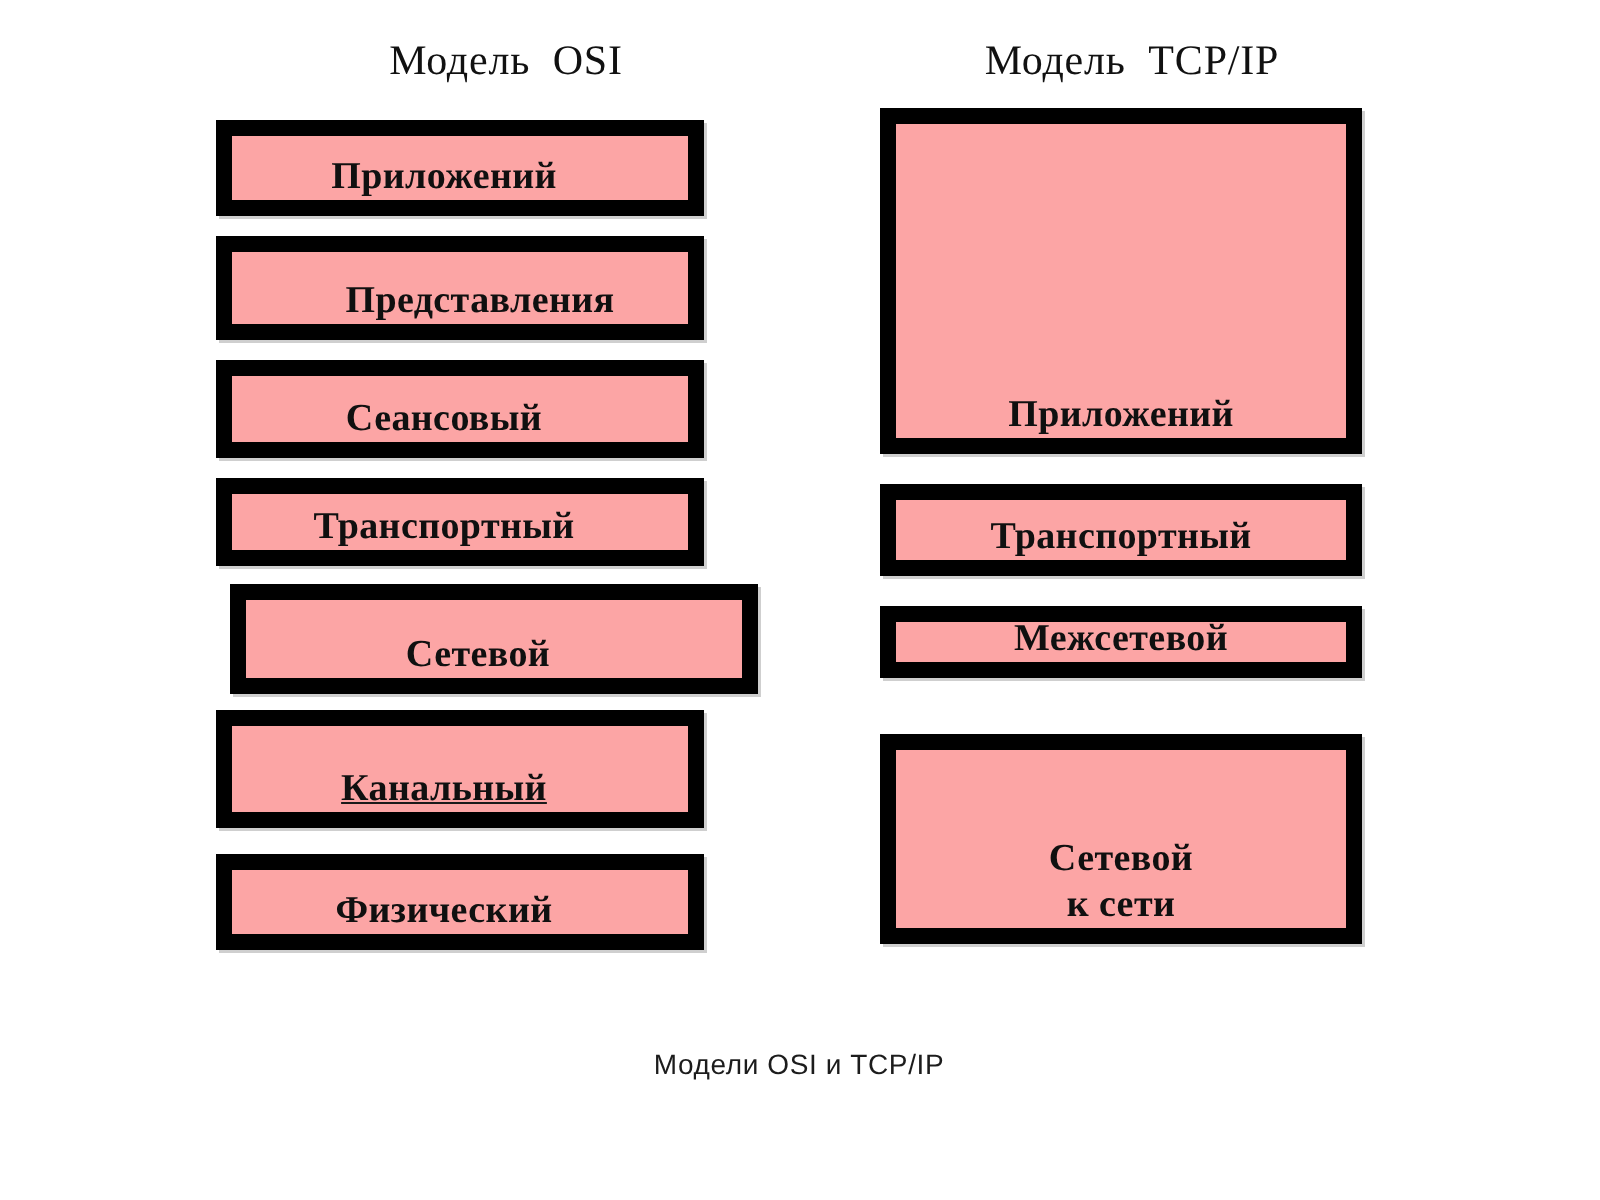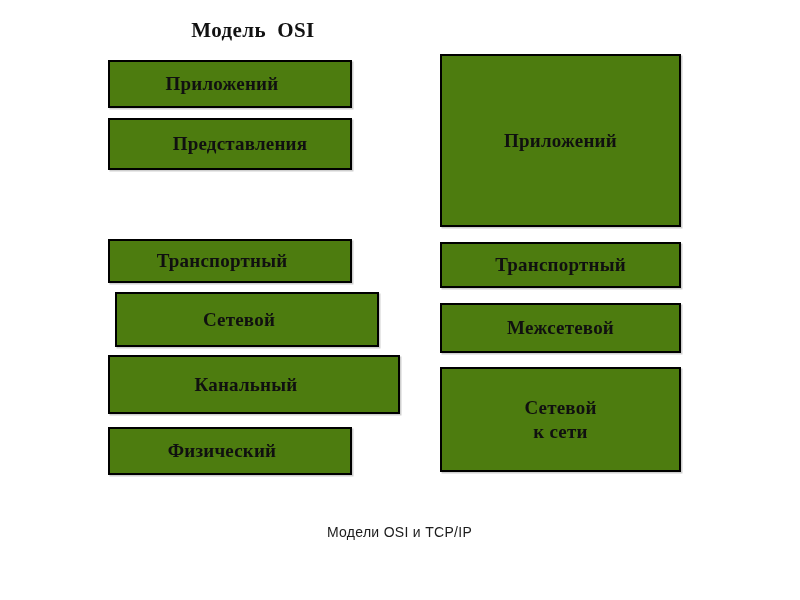--- a/index.html
+++ b/index.html
@@ -19,36 +19,36 @@
   #diagram {
     position: absolute;
     left: 0; top: 0;
     width: 800px;
     height: 600px;
   }
 
   .col-title {
     position: absolute;
     font-family: "Liberation Serif", "DejaVu Serif", serif;
-    font-weight: bold;
+    font-weight: normal;
     font-size: 21px;
     letter-spacing: 0.4px;
     color: #111111;
     white-space: pre;
     text-align: center;
   }
 
   .layer-box {
     position: absolute;
     box-sizing: border-box;
-    background: #4d7c0f;
-    border: 2px solid #000000;
+    background: #fca5a5;
+    border: 8px solid #000000;
     box-shadow: 1.5px 1.5px 0 0 #cfcfcf;
     display: flex;
-    align-items: center;
+    align-items: flex-end;
     justify-content: center;
   }
 
   .layer-label {
     font-family: "Liberation Serif", "DejaVu Serif", serif;
     font-weight: bold;
     font-size: 19px;
     line-height: 1.22;
     color: #101010;
     text-align: center;
@@ -77,39 +77,43 @@
 <body>
 
 <div id="diagram">
     <div class="col-title" style="left: 178px; top: 18px; width: 150px;">Модель  OSI</div>
     <div class="layer-box col-left" style="left: 108px; top: 60px; width: 244px; height: 48px;">
       <span class="layer-label">Приложений</span>
     </div>
     <div class="layer-box col-left" style="left: 108px; top: 118px; width: 244px; height: 52px; padding-left: 36px;">
       <span class="layer-label">Представления</span>
     </div>
+    <div class="layer-box col-left" style="left: 108px; top: 180px; width: 244px; height: 49px;">
+      <span class="layer-label">Сеансовый</span>
+    </div>
     <div class="layer-box col-left" style="left: 108px; top: 239px; width: 244px; height: 44px;">
       <span class="layer-label">Транспортный</span>
     </div>
     <div class="layer-box col-left" style="left: 115px; top: 292px; width: 264px; height: 55px;">
       <span class="layer-label">Сетевой</span>
     </div>
-    <div class="layer-box col-left" style="left: 108px; top: 355px; width: 292px; height: 59px;">
+    <div class="layer-box col-left" style="left: 108px; top: 355px; width: 244px; height: 59px; text-decoration: underline;">
       <span class="layer-label">Канальный</span>
     </div>
     <div class="layer-box col-left" style="left: 108px; top: 427px; width: 244px; height: 48px;">
       <span class="layer-label">Физический</span>
     </div>
+    <div class="col-title" style="left: 470px; top: 18px; width: 192px;">Модель  TCP/IP</div>
     <div class="layer-box col-right" style="left: 440px; top: 54px; width: 241px; height: 173px;">
       <span class="layer-label">Приложений</span>
     </div>
     <div class="layer-box col-right" style="left: 440px; top: 242px; width: 241px; height: 46px;">
       <span class="layer-label">Транспортный</span>
     </div>
-    <div class="layer-box col-right" style="left: 440px; top: 303px; width: 241px; height: 50px;">
+    <div class="layer-box col-right" style="left: 440px; top: 303px; width: 241px; height: 36px;">
       <span class="layer-label">Межсетевой</span>
     </div>
     <div class="layer-box col-right" style="left: 440px; top: 367px; width: 241px; height: 105px;">
       <span class="layer-label">Сетевой
 к сети</span>
     </div>
     <div class="caption" style="left: 283px; top: 524px; width: 233px;">Модели OSI и TCP/IP</div>
   </div>
 
 </body></html>

